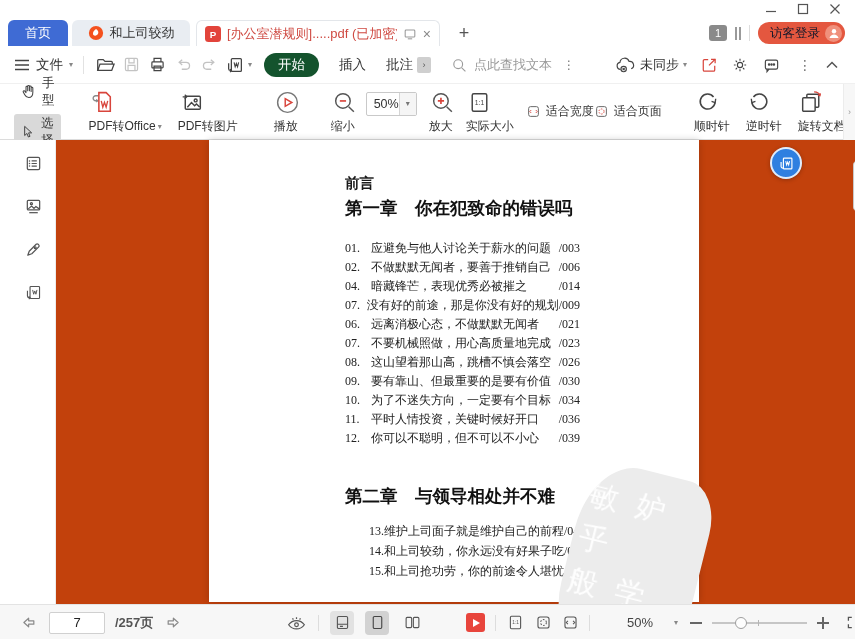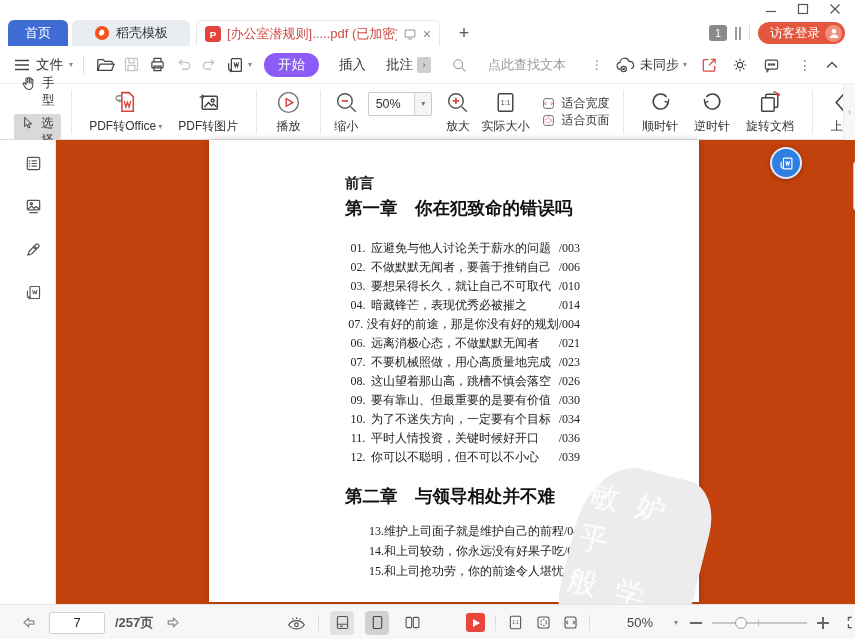--- a/index.html
+++ b/index.html
@@ -15,63 +15,63 @@
   .tab-home { width:60px; height:26px; background:#3f6bd4; color:#fff; border-radius:6px 6px 0 0; display:flex; align-items:center; justify-content:center; font-size:13px; }
   .tab-docer { width:118px; height:26px; margin-left:4px; background:#e9edf2; border-radius:6px 6px 0 0; display:flex; align-items:center; justify-content:center; gap:6px; font-size:13px; color:#333; }
   .tab-doc { width:244px; height:26px; margin-left:6px; background:#fff; border:1px solid #e3e6ea; border-bottom:none; border-radius:6px 6px 0 0; display:flex; align-items:center; gap:6px; padding:0 8px; font-size:13px; color:#cf4a42; }
   .tab-doc .label { flex:1; white-space:nowrap; overflow:hidden; }
   .newtab { margin-left:12px; width:24px; height:24px; display:flex; align-items:center; justify-content:center; font-size:18px; color:#555; align-self:center; }
   .tb-right { position:absolute; right:10px; top:22px; height:22px; display:flex; align-items:center; gap:8px; }
   .badge1 { width:18px; height:16px; background:#8a8a8a; color:#fff; font-size:11px; border-radius:3px; display:flex; align-items:center; justify-content:center; }
   .bars { display:flex; gap:2px; }
   .bars i { width:2px; height:13px; background:#9a9a9a; }
   .tb-sep { width:1px; height:16px; background:#ddd; }
-  .login { height:22px; background:#e4573f; border-radius:12px; color:#ffffff; display:flex; align-items:center; gap:5px; padding:0 3px 0 12px; font-size:12.5px; }
+  .login { height:22px; background:#e4573f; border-radius:12px; color:#0f172a; display:flex; align-items:center; gap:5px; padding:0 3px 0 12px; font-size:12.5px; }
   .avatar { width:17px; height:17px; border-radius:50%; background:#f0907c; display:flex; align-items:center; justify-content:center; }
 
   
   .menurow { position:absolute; left:0; top:46px; width:855px; height:38px; background:#fff; display:flex; align-items:center; padding:0 12px; border-bottom:1px solid #f0f0f0; }
   .filebtn { display:flex; align-items:center; gap:6px; font-size:13.5px; color:#333; padding:4px 2px; }
   .caret { font-size:8px; color:#888; }
   .m-sep { width:1px; height:18px; background:#e2e2e2; margin:0 8px; }
   .qbtn { width:26px; height:26px; display:flex; align-items:center; justify-content:center; border-radius:3px; }
   .ribbon-tabs { display:flex; align-items:center; margin-left:12px; gap:20px; }
-  .pill { background:#8b5cf6; color:#fff; border-radius:12px; padding:3px 14px; font-size:13.5px; }
+  .pill { background:#14532d; color:#fff; border-radius:12px; padding:3px 14px; font-size:13.5px; }
   .rtab { font-size:13.5px; color:#333; display:flex; align-items:center; gap:4px; }
   .rtab-badge { width:14px; height:16px; background:#cfcfcf; border-radius:2px; color:#555; font-size:9px; display:flex; align-items:center; justify-content:center; }
-  .searchbox { display:flex; align-items:center; gap:21px; margin-left:20px; color:#9a9a9a; font-size:13px; }
+  .searchbox { display:flex; align-items:center; gap:7px; margin-left:20px; color:#9a9a9a; font-size:13px; }
   .vdots { color:#777; font-size:12px; letter-spacing:0; margin-left:4px; }
   .menu-right { margin-left:auto; display:flex; align-items:center; gap:13px; padding-right:4px; }
   .sync { display:flex; align-items:center; gap:4px; font-size:13px; color:#333; }
 
   
   .ribbon { position:absolute; left:0; top:84px; width:855px; height:56px; background:#fff; border-bottom:1px solid #dcdcdc; display:flex; align-items:center; padding-left:14px; }
   .r-sep { width:1px; height:44px; background:#e8e8e8; margin:0 10px; }
   .stack2 { display:flex; flex-direction:column; gap:4px; }
-  .toolrow { display:flex; align-items:flex-start; gap:5px; font-size:12.5px; color:#333; padding:1px 6px; border-radius:3px; }
+  .toolrow { display:flex; align-items:center; gap:5px; font-size:12.5px; color:#333; padding:1px 6px; border-radius:3px; }
   .toolrow.active { background:#d9d9d9; }
-  .bigbtn { display:flex; flex-direction:column; align-items:center; gap:2px; font-size:12px; color:#333; padding:0 8px; }
+  .bigbtn { display:flex; flex-direction:column; align-items:flex-start; gap:2px; font-size:12px; color:#333; padding:0 8px; }
   .bigbtn .lbl { display:flex; align-items:center; gap:2px; white-space:nowrap; }
   .zoombox { width:95px; height:24px; border:1px solid #c9c9c9; border-radius:2px; background:#fff; display:flex; align-items:stretch; margin:0 10px 16px 6px; }
   .zoombox .zval { flex:1; font-size:12.5px; display:flex; align-items:center; padding-left:7px; color:#333; }
   .zoombox .zdrop { width:17px; border-left:1px solid #d5d5d5; background:#f5f5f5; display:flex; align-items:center; justify-content:center; color:#777; font-size:8px; }
-  .fitstack { display:flex; flex-direction:column; padding:0 4px; }
+  .fitstack { display:flex; padding:0 4px; }
   .fitrow { display:flex; align-items:center; gap:5px; font-size:12px; color:#333; white-space:nowrap; }
   .ribbon-expand { position:absolute; right:0; top:0; width:12px; height:56px; border-left:1px solid #ececec; background:#f7f7f7; display:flex; align-items:center; justify-content:center; color:#999; font-size:9px; }
   .prevview { padding-right:0; overflow:hidden; width:44px; }
 
   
   .main { position:absolute; left:12px; top:140px; width:855px; height:464px; background:#c2410c; }
   .sidebar { position:absolute; left:0; top:0; width:44px; height:464px; background:#fff; border-right:1px solid #ececec; display:flex; flex-direction:column; align-items:center; padding-top:10px; gap:17px; }
   .sbtn { width:26px; height:26px; display:flex; align-items:center; justify-content:center; }
   .page { position:absolute; left:197px; top:0; width:490px; height:462px; background:#fff; box-shadow:0 0 7px rgba(0,0,0,.20); }
   .doc-preface { position:absolute; left:136px; top:34px; font-size:14.5px; font-weight:700; color:#1a1a1a; font-family:"DejaVu Sans",sans-serif; }
   .doc-ch1 { position:absolute; left:136px; top:56px; font-size:17.5px; font-weight:700; color:#111; font-family:"DejaVu Sans",sans-serif; }
   .toc-list1 { position:absolute; left:136px; top:99px; width:235px; }
-  .toc-list1 .toc-row { height:19px;text-align:center; }
+  .toc-list1 .toc-row { height:19px; }
   .doc-ch2 { position:absolute; left:136px; top:344px; font-size:17.5px; font-weight:700; color:#111; font-family:"DejaVu Sans",sans-serif; }
   .toc-list2 { position:absolute; left:136px; top:381px; width:235px; }
   .toc-list2 .toc-row { height:20px;margin-left:24px; }
   .toc-row { display:flex; align-items:center; font-family:"Liberation Serif","DejaVu Serif",serif; font-size:12px; color:#222; }
   .toc-num { width:26px; }
   .toc-title { white-space:nowrap; }
   .toc-page { margin-left:auto; }
   .watermark { position:absolute; left:358px; top:330px; width:132px; height:195px; background:#ececec; border-radius:38% 24% 30% 34%; transform:rotate(14deg); overflow:hidden; }
   .wm-glyphs { position:absolute; left:6px; top:14px; width:120px; color:#fff; font-size:30px; line-height:44px; letter-spacing:18px; font-family:"DejaVu Serif",serif; opacity:.95; filter:blur(.4px); }
   .wm-pdg { position:absolute; right:2px; bottom:26px; color:#fff; font-weight:700; font-size:17px; transform:rotate(-42deg); letter-spacing:1px; }
@@ -129,21 +129,21 @@
     <div class="tab-home">
         <span>首页</span>
       </div>
     <div class="tab-docer">
       <span>
           <svg width="16" height="16" viewBox="0 0 18 18">
             <circle cx="9" cy="9" r="8" fill="#f4511e"></circle>
             <path d="M9 4.5c2.3 1.6 3.1 3.3 2.4 5.1A3.4 3.4 0 0 1 5.8 11C5 8.4 6.6 6 9 4.5z" fill="#fff"></path>
           </svg>
         </span>
-      <span>稻壳模板</span>
+      <span>和上司较劲</span>
     </div>
     <div class="tab-doc">
       <span>
           <svg width="16" height="16" viewBox="0 0 18 18">
             <rect width="18" height="18" rx="4" fill="#e2443b"></rect>
             <text x="9" y="13" font-size="11" font-weight="bold" fill="#fff" text-anchor="middle" font-family="sans-serif">P</text>
           </svg>
         </span>
       <span class="label">[办公室潜规则].....pdf (已加密)</span>
       <span>
@@ -523,33 +523,28 @@
         <span class="toc-num">01.</span>
         <span class="toc-title">应避免与他人讨论关于薪水的问题</span>
         <span class="toc-page">/003</span>
       </div>
         <div class="toc-row">
         <span class="toc-num">02.</span>
         <span class="toc-title">不做默默无闻者，要善于推销自己</span>
         <span class="toc-page">/006</span>
       </div>
         <div class="toc-row">
-        <span class="toc-num">03.</span>
-        <span class="toc-title">要想呆得长久，就让自己不可取代</span>
-        <span class="toc-page">/010</span>
-      </div>
-        <div class="toc-row">
         <span class="toc-num">04.</span>
         <span class="toc-title">暗藏锋芒，表现优秀必被摧之</span>
         <span class="toc-page">/014</span>
       </div>
         <div class="toc-row">
         <span class="toc-num">07.</span>
         <span class="toc-title">没有好的前途，那是你没有好的规划</span>
-        <span class="toc-page">/004</span>
+        <span class="toc-page">/009</span>
       </div>
         <div class="toc-row">
         <span class="toc-num">06.</span>
         <span class="toc-title">远离消极心态，不做默默无闻者</span>
         <span class="toc-page">/021</span>
       </div>
         <div class="toc-row">
         <span class="toc-num">07.</span>
         <span class="toc-title">不要机械照做，用心高质量地完成</span>
         <span class="toc-page">/023</span>

